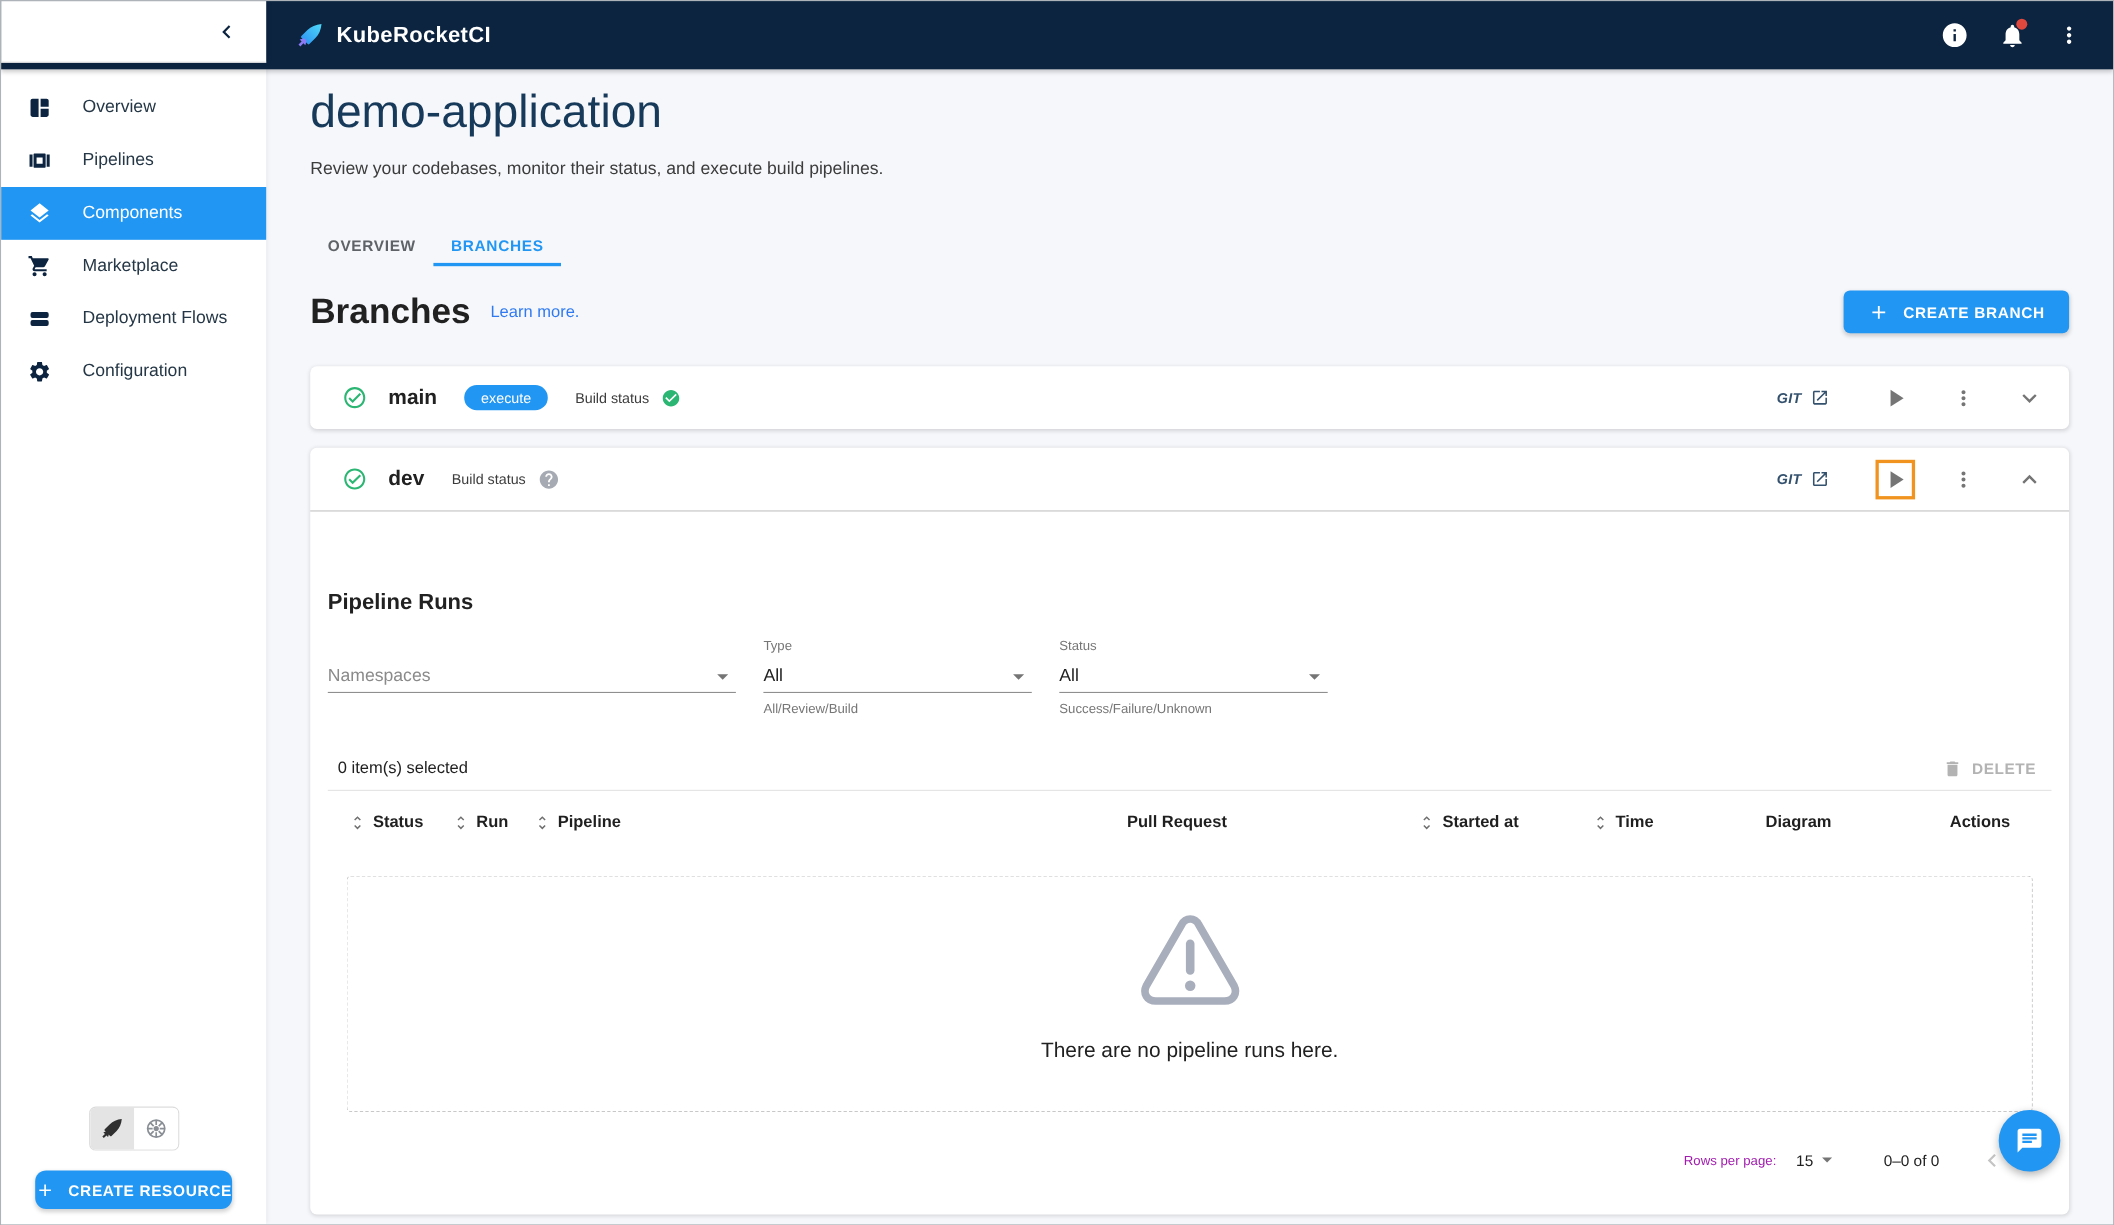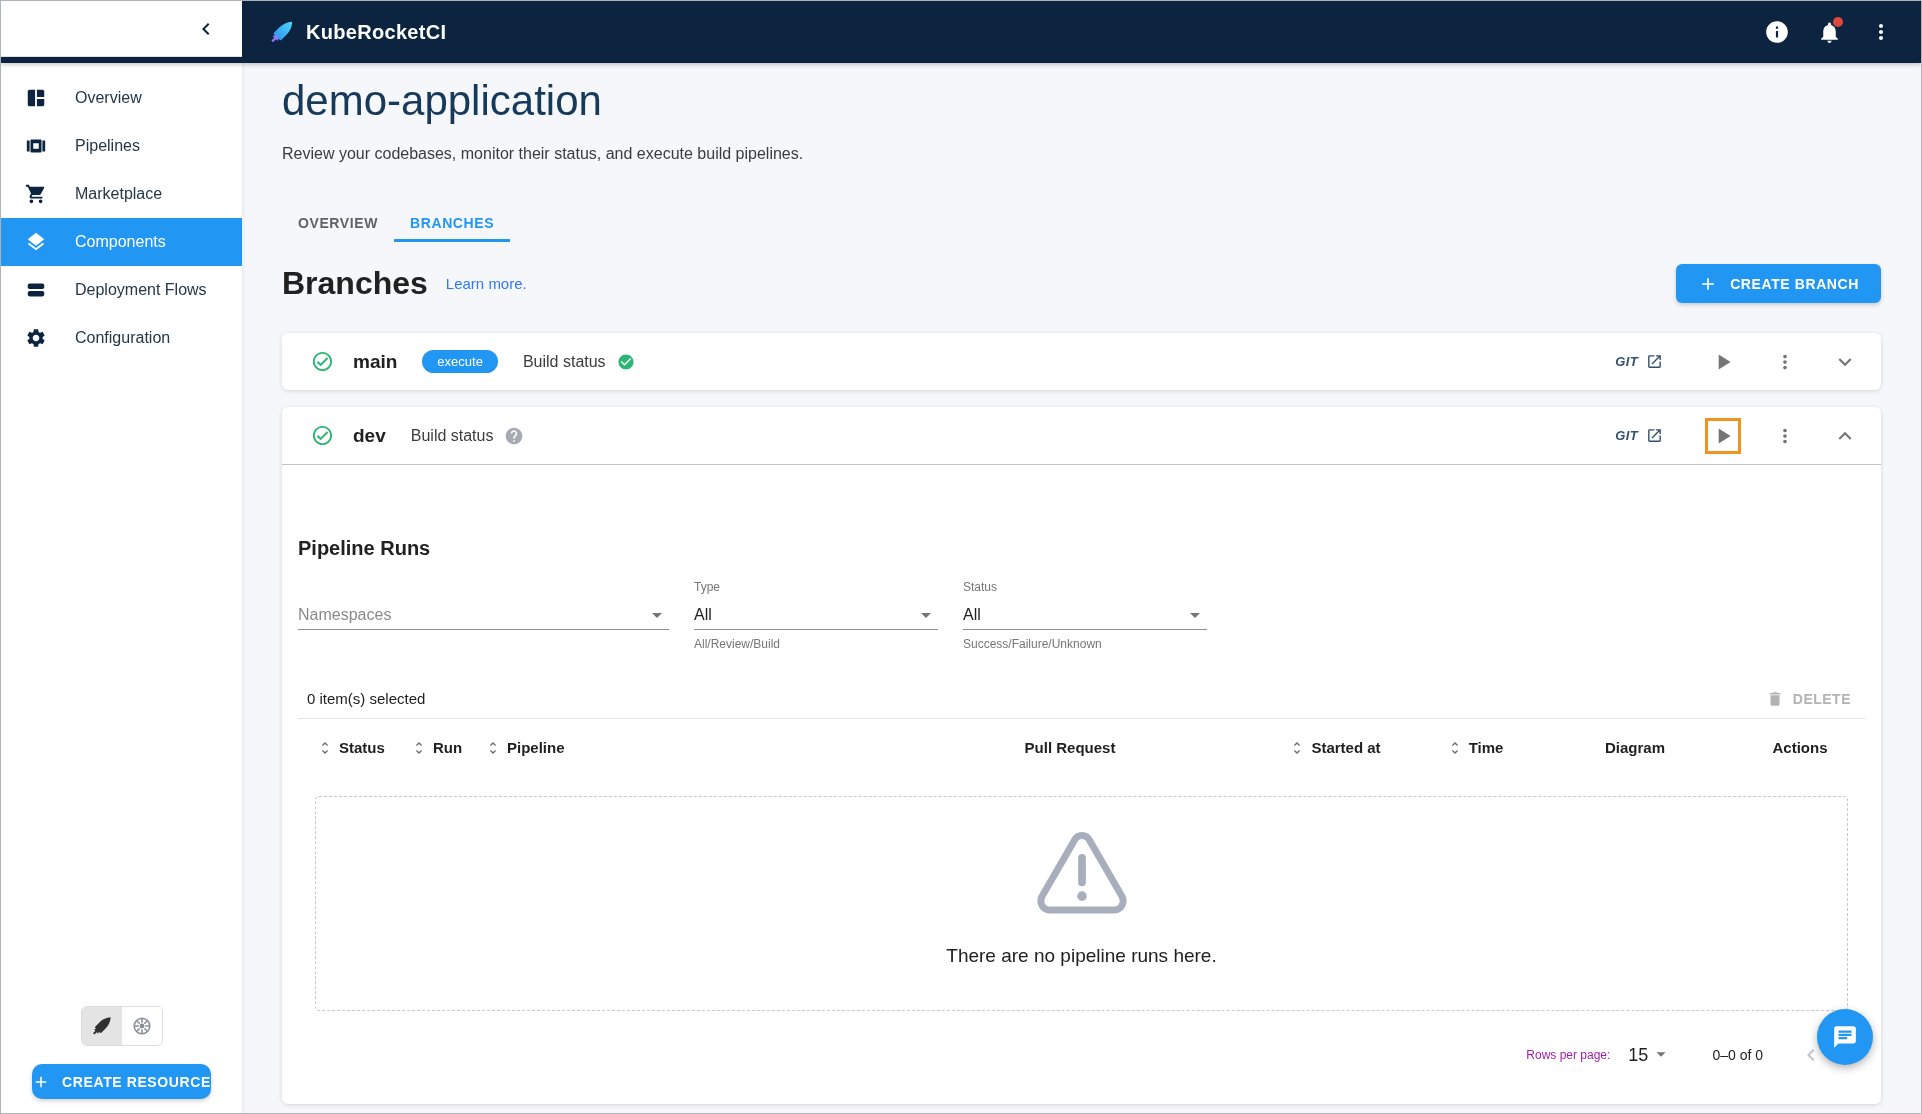--- a/index.html
+++ b/index.html
@@ -46,21 +46,21 @@
   .create-branch { margin-left:auto; height:39px; padding:0 22px; border:none; border-radius:6px; background:#2196f3; color:#fff; font-size:14px; font-weight:700; letter-spacing:.6px; cursor:pointer; display:flex; align-items:center; gap:12px; box-shadow:0 2px 4px rgba(0,0,0,.18); font-family:"Liberation Sans",sans-serif; }
 
   .card { background:#fff; border-radius:6px; box-shadow:0 1px 4px rgba(0,0,0,.14); }
   .branch-card-main { margin-top:30px; height:57px; }
   .branch-card-dev { margin-top:17px; height:697px; display:flex; flex-direction:column; }
   .branch-row { height:57px; display:flex; align-items:center; padding:0 20px 0 29px; }
   .branch-card-dev .branch-row { height:58px; border-bottom:1px solid #c2c2c2; flex:none;align-items:center; }
   .status-ok-icon { width:23px; height:23px; color:#2bb673; flex:none; }
   .branch-name { margin-left:19px; font-size:19px; font-weight:700; color:#212121; }
   .chip-default { margin-left:25px; background:#2196f3; color:#fff; font-size:13px; padding:4px 15px; border-radius:13px; }
-  .build-status-label { margin-left:25px; font-size:16px; color:#3c3c3c; }
+  .build-status-label { margin-left:25px; font-size:13px; color:#3c3c3c; }
   .badge { width:18px; height:18px; margin-left:11px; flex:none; }
   .badge.green { color:#2bb673; }
   .badge.gray { color:#a6abb3; width:20px; height:20px; }
   .branch-actions { margin-left:auto; display:flex; align-items:center; gap:28px;font-style:italic; }
   .git-link { display:flex; align-items:center; gap:8px; color:#33516d; font-size:13px; font-weight:700; letter-spacing:.4px; cursor:pointer; margin-right:14px; }
   .icon-btn { background:none; border:none; cursor:pointer; color:#757575; width:32px; height:32px; display:flex; align-items:center; justify-content:center; }
   .play-wrap { width:36px; height:36px; border:3px solid transparent; display:flex; align-items:center; justify-content:center; }
   .play-wrap.highlighted { border-color:#f0941f; }
 
   
@@ -91,21 +91,21 @@
   .th-diagram { width:200px; justify-content:center; }
   .th-actions { flex:1; justify-content:center; }
 
   .empty-box { margin:20px 17px 0 17px; height:215px; border:1px dashed #c8c8c8; border-radius:4px; display:flex; flex-direction:column; align-items:center; }
   .warn-triangle { margin-top:26px; color:#a8aebc; }
   .empty-text { margin-top:26px; font-size:19px; color:#212121; }
 
   .pagination { margin-top:24px; display:flex; align-items:center; justify-content:flex-end; gap:0; height:40px; }
   .pg-label { font-size:12px; color:#a21caf; }
   .pg-select { display:flex; align-items:center; margin-left:18px; cursor:pointer; }
-  .pg-value { font-size:18px; color:#212121;text-align:center; }
+  .pg-value { font-size:14px; color:#212121;text-align:center; }
   .pg-range { font-size:14px; color:#212121; margin-left:38px; }
   .pg-nav { display:flex; align-items:center; margin-left:34px; gap:12px; }
   .pg-chevron { width:28px; height:28px; color:#c4c4c4; background:none; border:none; display:flex; align-items:center; justify-content:center; cursor:default; }
 
   .chat-fab { position:absolute; left:1816px; top:1008px; width:56px; height:56px; border-radius:50%; background:#2196f3; border:none; color:#fff; display:flex; align-items:center; justify-content:center; cursor:pointer; box-shadow:0 3px 8px rgba(0,0,0,.3); z-index:30; }
 
   svg { display:block; }
 </style>
 </head>
 <body>
@@ -175,35 +175,35 @@
         <span class="mi-label">Overview</span>
       </li>
       <li class="menu-item">
         <span class="mi-icon">
           <svg width="22" height="22" viewBox="0 0 24 24" fill="currentColor">
               <path d="M2 6h3v12H2zM19 6h3v12h-3zM7 5h10c.55 0 1 .45 1 1v12c0 .55-.45 1-1 1H7c-.55 0-1-.45-1-1V6c0-.55.45-1 1-1zm2 4v6h6V9H9z"></path>
             </svg>
         </span>
         <span class="mi-label">Pipelines</span>
       </li>
+      <li class="menu-item selected">
+        <span class="mi-icon">
+          <svg width="22" height="22" viewBox="0 0 24 24" fill="currentColor">
+              <path d="M11.99 18.54l-7.37-5.73L3 14.07l9 7 9-7-1.63-1.27-7.38 5.74zM12 16l7.36-5.73L21 9l-9-7-9 7 1.63 1.27L12 16z"></path>
+            </svg>
+        </span>
+        <span class="mi-label">Components</span>
+      </li>
       <li class="menu-item">
         <span class="mi-icon">
           <svg width="22" height="22" viewBox="0 0 24 24" fill="currentColor">
               <path d="M7 18c-1.1 0-2 .9-2 2s.9 2 2 2 2-.9 2-2-.9-2-2-2zM1 2v2h2l3.6 7.59-1.35 2.45c-.16.28-.25.61-.25.96 0 1.1.9 2 2 2h12v-2H7.42c-.14 0-.25-.11-.25-.25l.03-.12.9-1.63h7.45c.75 0 1.41-.41 1.75-1.03l3.58-6.49c.08-.14.12-.31.12-.48 0-.55-.45-1-1-1H5.21l-.94-2H1zm16 16c-1.1 0-2 .9-2 2s.9 2 2 2 2-.9 2-2-.9-2-2-2z"></path>
             </svg>
         </span>
         <span class="mi-label">Marketplace</span>
-      </li>
-      <li class="menu-item selected">
-        <span class="mi-icon">
-          <svg width="22" height="22" viewBox="0 0 24 24" fill="currentColor">
-              <path d="M11.99 18.54l-7.37-5.73L3 14.07l9 7 9-7-1.63-1.27-7.38 5.74zM12 16l7.36-5.73L21 9l-9-7-9 7 1.63 1.27L12 16z"></path>
-            </svg>
-        </span>
-        <span class="mi-label">Components</span>
       </li>
       <li class="menu-item">
         <span class="mi-icon">
           <svg width="22" height="22" viewBox="0 0 24 24" fill="currentColor">
               <rect x="3" y="5" width="18" height="6" rx="2"></rect>
               <rect x="3" y="13" width="18" height="6" rx="2"></rect>
             </svg>
         </span>
         <span class="mi-label">Deployment Flows</span>
       </li>

